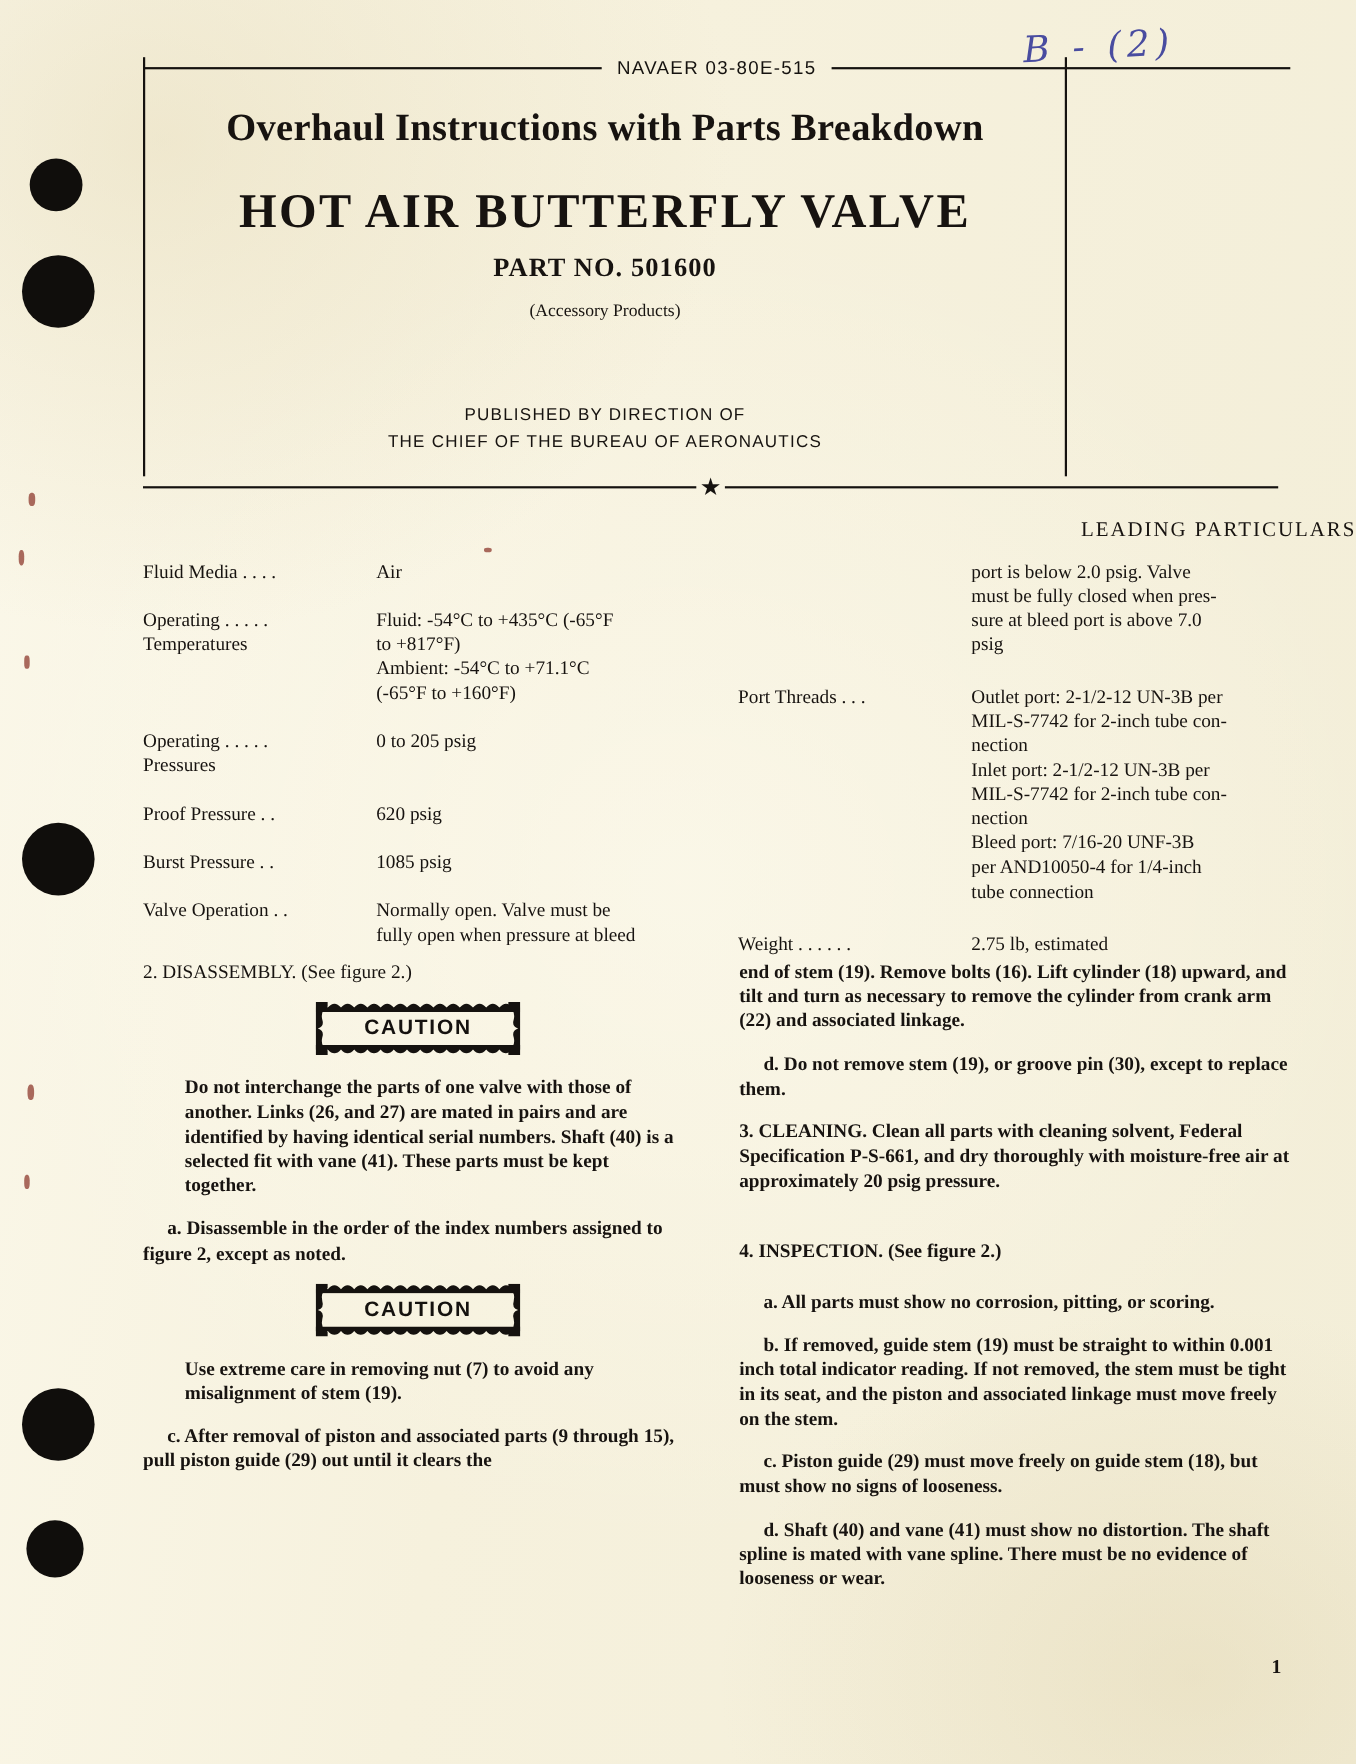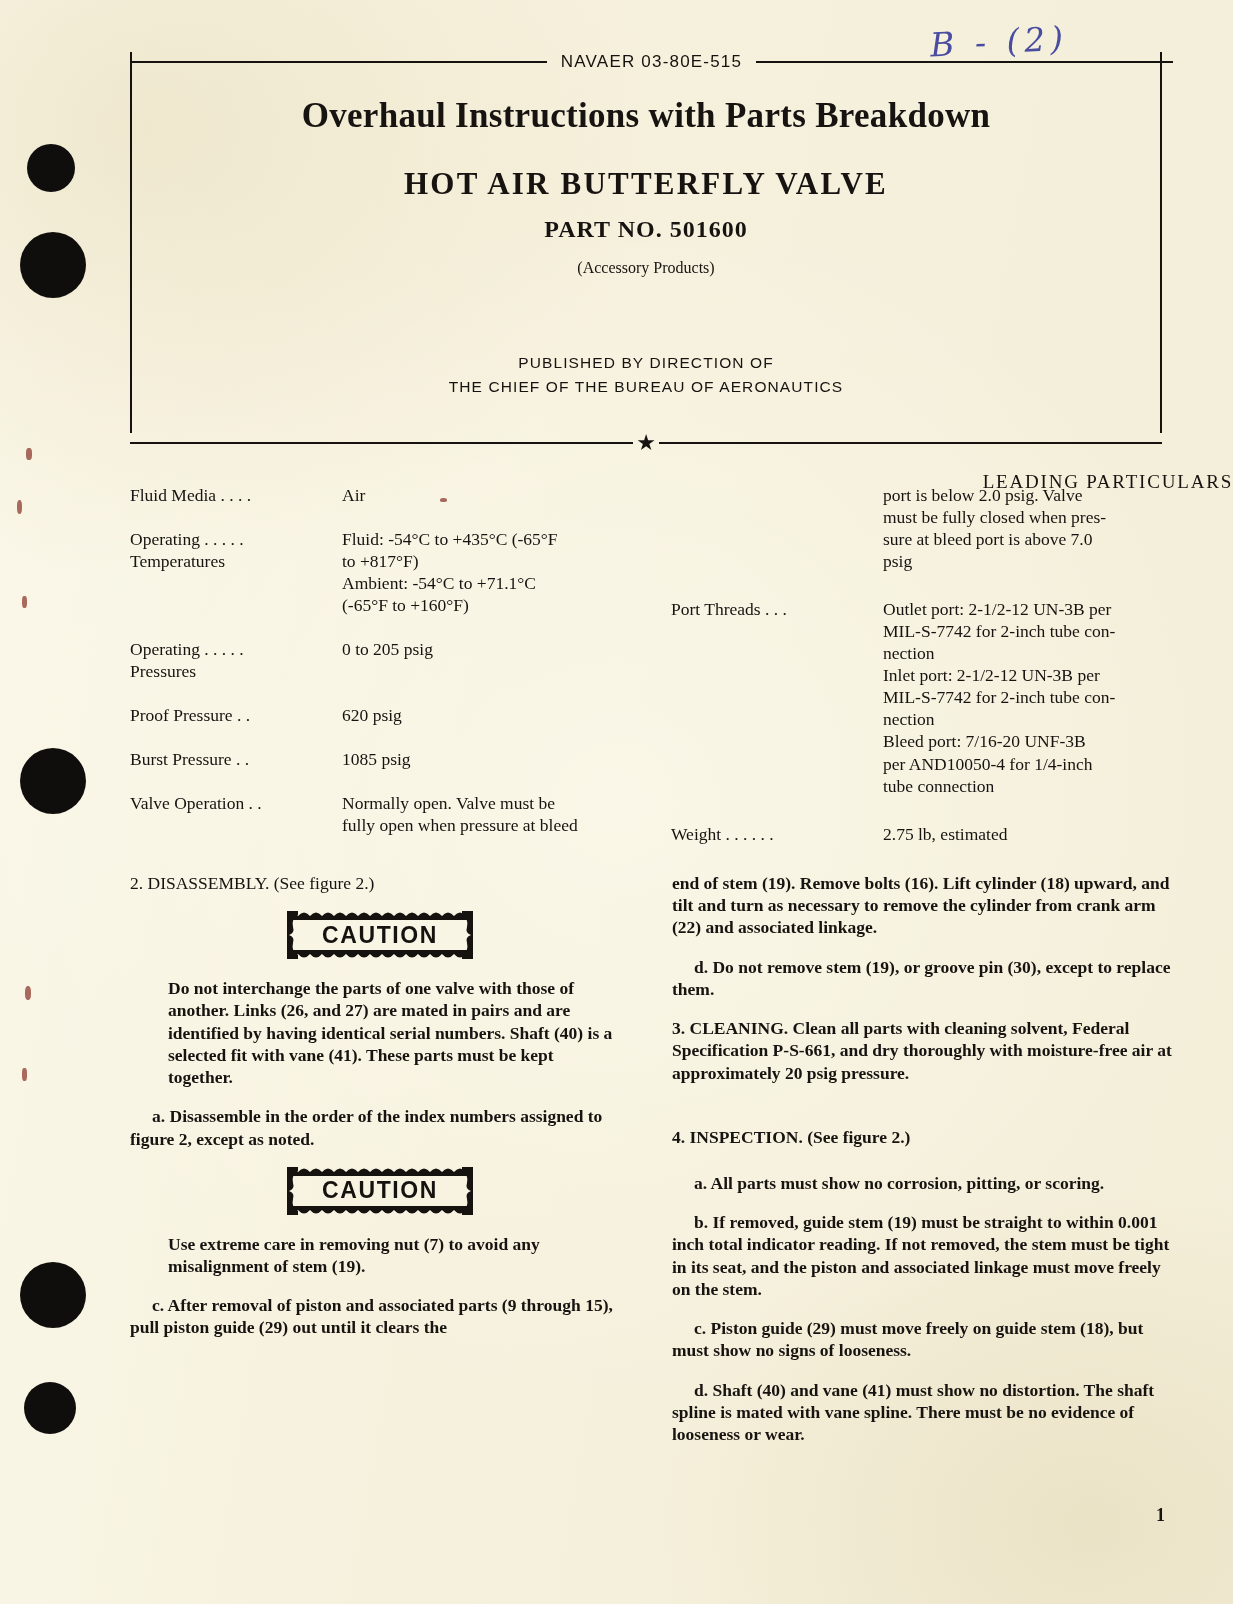--- a/index.html
+++ b/index.html
@@ -69,36 +69,36 @@
     letter-spacing: 5px;
     transform: rotate(-3deg);
     opacity: 0.92;
   }
 
   
   .title-block {
     position: absolute;
     left: 130px;
     top: 52px;
-    width: 1032px;
+    width: 840px;
     height: 381px;
     border-left: 2px solid #15120f;
     border-right: 2px solid #15120f;
     box-sizing: border-box;
   }
   .title-inner { text-align: center; }
   .main-title {
     margin-top: 44px;
     font-size: 35px;
     font-weight: bold;
     letter-spacing: 0.3px;
   }
   .product-title {
     margin-top: 30px;
-    font-size: 31px;
+    font-size: 44px;
     font-weight: bold;
     letter-spacing: 2.2px;
   }
   .part-no {
     margin-top: 14px;
     font-size: 24px;
     font-weight: bold;
     letter-spacing: 1px;
   }
   .accessory {
@@ -146,21 +146,21 @@
     left: 0; right: 0;
     text-align: right;
     font-size: 19px;
     letter-spacing: 1.8px;
     font-weight: normal;
   }
 
   .cols {
     position: absolute;
     left: 130px;
-    top: 484px;
+    top: 508px;
     width: 1040px;
     display: flex;
     gap: 0;
   }
   .col { width: 500px; }
   .col.right { margin-left: 42px; }
 
   
   .spec-row {
     display: flex;
@@ -212,21 +212,21 @@
   }
   .caution {
     position: relative;
     width: 186px;
     height: 48px;
     display: flex;
     align-items: center;
     justify-content: center;
     font-family: "Liberation Sans", "DejaVu Sans", sans-serif;
     font-weight: bold;
-    font-size: 23px;
+    font-size: 19px;
     letter-spacing: 1.6px;
     color: #15120f;
   }
   .caution .edge {
     position: absolute;
     left: 0; right: 0;
     height: 9px;
     overflow: hidden;
   }
   .caution .edge svg { display: block; width: 100%; height: 9px; }

